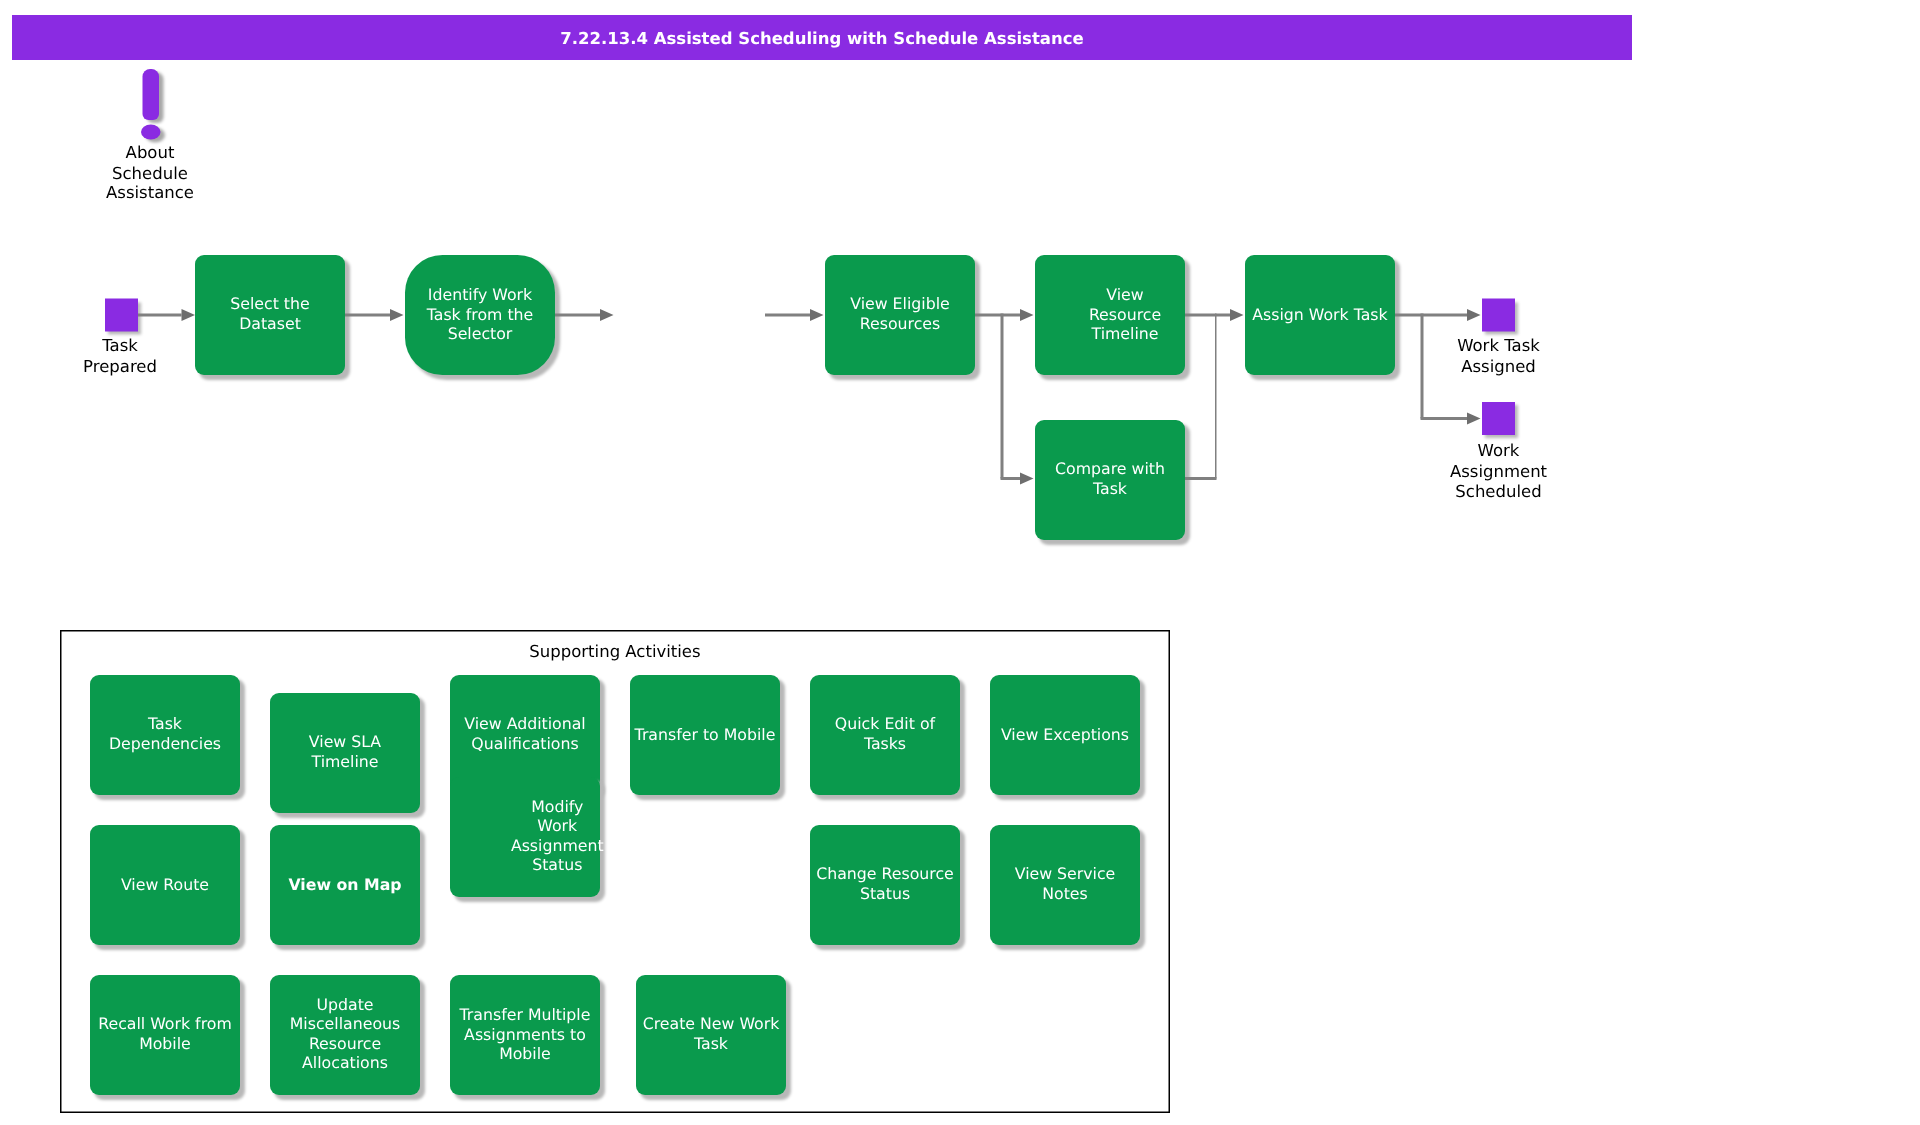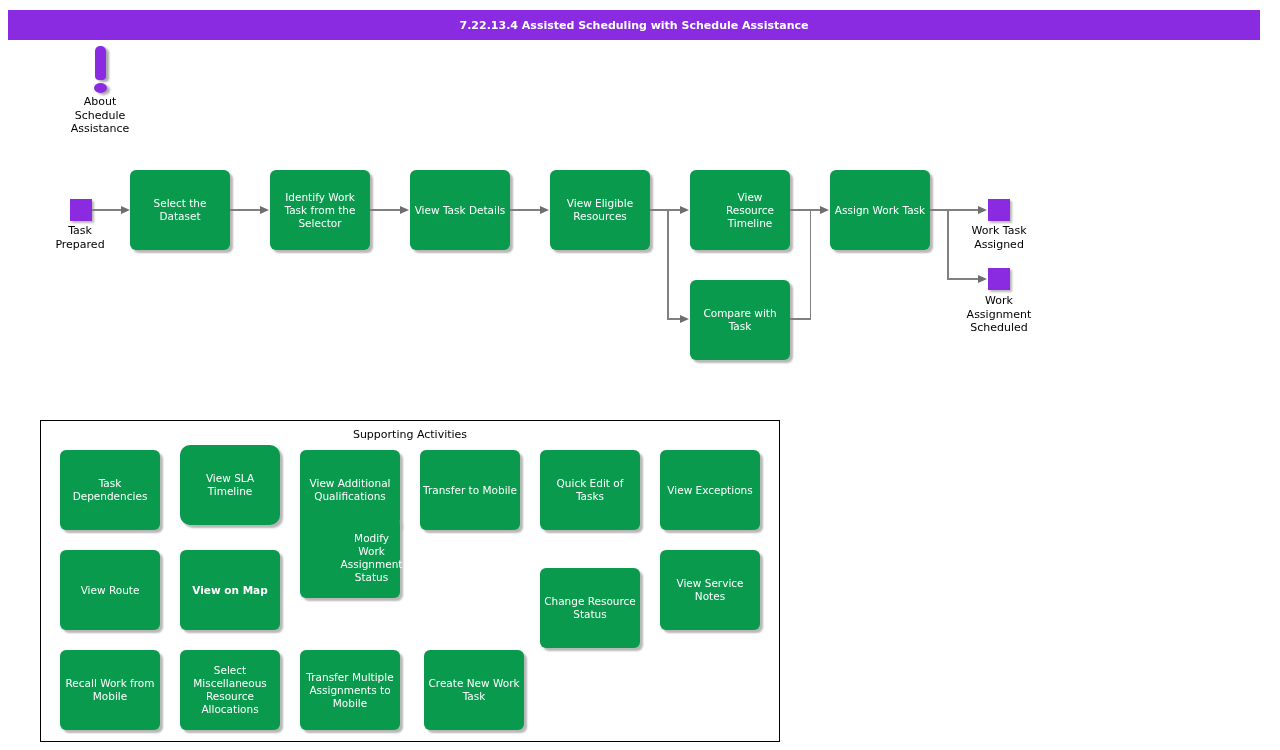--- a/index.html
+++ b/index.html
@@ -4,21 +4,21 @@
 <style>
   * { margin: 0; padding: 0; box-sizing: border-box; }
   html, body { background: #ffffff; }
   body {
     font-family: "DejaVu Sans", "Liberation Sans", sans-serif;
     width: 1280px; height: 750px; position: relative; overflow: hidden;
   }
   #canvas { position: absolute; left: 0; top: 0; width: 1280px; height: 750px; }
 
   .title-bar {
-    position: absolute; left: 8px; top: 10px; width: 1252px; height: 30px;
+    position: absolute; left: 8px; top: 10px; width: 1080px; height: 30px;
     background: #8a2be2; color: #ffffff; font-size: 11px; font-weight: bold;
     display: flex; align-items: center; justify-content: center;
     text-align: center;
   }
 
   .task-box {
     position: absolute; width: 100px; height: 80px;
     background: #0a9a4d; border-radius: 6px;
     box-shadow: 3px 3px 2px #b8b8b8;
     color: #ffffff; font-size: 10.5px; line-height: 13px;
@@ -78,22 +78,21 @@
   </div>
   <div class="note-label">About
 Schedule
 Assistance</div>
 
   <div class="event-square" style="left:70px; top:199px;"></div>
   <div class="event-label" style="left:40px; top:224px; width:80px;">Task
 Prepared</div>
 
   <div class="task-box" style="left:130px; top:170px;">Select the Dataset</div>
-  <div class="task-box" style="left:270px; top:170px;">Identify Work Task from the Selector</div>
-  <div class="task-box" style="left:410px; top:170px;">View Task Details</div>
+  <div class="task-box" style="left:270px; top:170px;border-radius:25px;">Identify Work Task from the Selector</div>
   <div class="task-box" style="left:550px; top:170px;">View Eligible Resources</div>
   <div class="task-box" style="left:690px; top:170px;padding-left:23px;">View Resource Timeline</div>
   <div class="task-box" style="left:690px; top:280px;">Compare with Task</div>
   <div class="task-box" style="left:830px; top:170px;">Assign Work Task</div>
 
   <div class="event-square" style="left:988px; top:199px;"></div>
   <div class="event-label" style="left:954px; top:224px;">Work Task
 Assigned</div>
   <div class="event-square" style="left:988px; top:268px;"></div>
   <div class="event-label" style="left:954px; top:294px;">Work
@@ -126,30 +125,30 @@
   <div class="hline" style="left:930px; top:209px; width:48px;"></div>
   <div class="arrow-right" style="left:978px; top:206px;"></div>
   <div class="vline" style="left:947px; top:209px; height:70px;"></div>
   <div class="hline" style="left:947px; top:278px; width:31px;"></div>
   <div class="arrow-right" style="left:978px; top:275px;"></div>
 
   <div class="supporting-container"></div>
   <div class="supporting-title">Supporting Activities</div>
 
   <div class="task-box" style="left:60px; top:450px;">Task Dependencies</div>
-  <div class="task-box" style="left:180px; top:445px;border-radius:10px;">View SLA Timeline</div>
+  <div class="task-box" style="left:180px; top:462px;">View SLA Timeline</div>
   <div class="task-box" style="left:300px; top:450px;">View Additional Qualifications</div>
   <div class="task-box" style="left:420px; top:450px;">Transfer to Mobile</div>
   <div class="task-box" style="left:540px; top:450px;">Quick Edit of Tasks</div>
   <div class="task-box" style="left:660px; top:450px;">View Exceptions</div>
 
   <div class="task-box" style="left:60px; top:550px;">View Route</div>
   <div class="task-box" style="left:180px; top:550px;font-weight:bold;">View on Map</div>
   <div class="task-box" style="left:300px; top:518px;padding-left:46px;">Modify Work Assignment Status</div>
-  <div class="task-box" style="left:540px; top:550px;margin-top:18px;">Change Resource Status</div>
+  <div class="task-box" style="left:540px; top:550px;">Change Resource Status</div>
   <div class="task-box" style="left:660px; top:550px;">View Service Notes</div>
 
   <div class="task-box" style="left:60px; top:650px;">Recall Work from Mobile</div>
-  <div class="task-box" style="left:180px; top:650px;">Select Miscellaneous Resource Allocations</div>
+  <div class="task-box" style="left:180px; top:650px;">Update Miscellaneous Resource Allocations</div>
   <div class="task-box" style="left:300px; top:650px;">Transfer Multiple Assignments to Mobile</div>
   <div class="task-box" style="left:424px; top:650px;">Create New Work Task</div>
 
 </div>
 
 </body></html>

